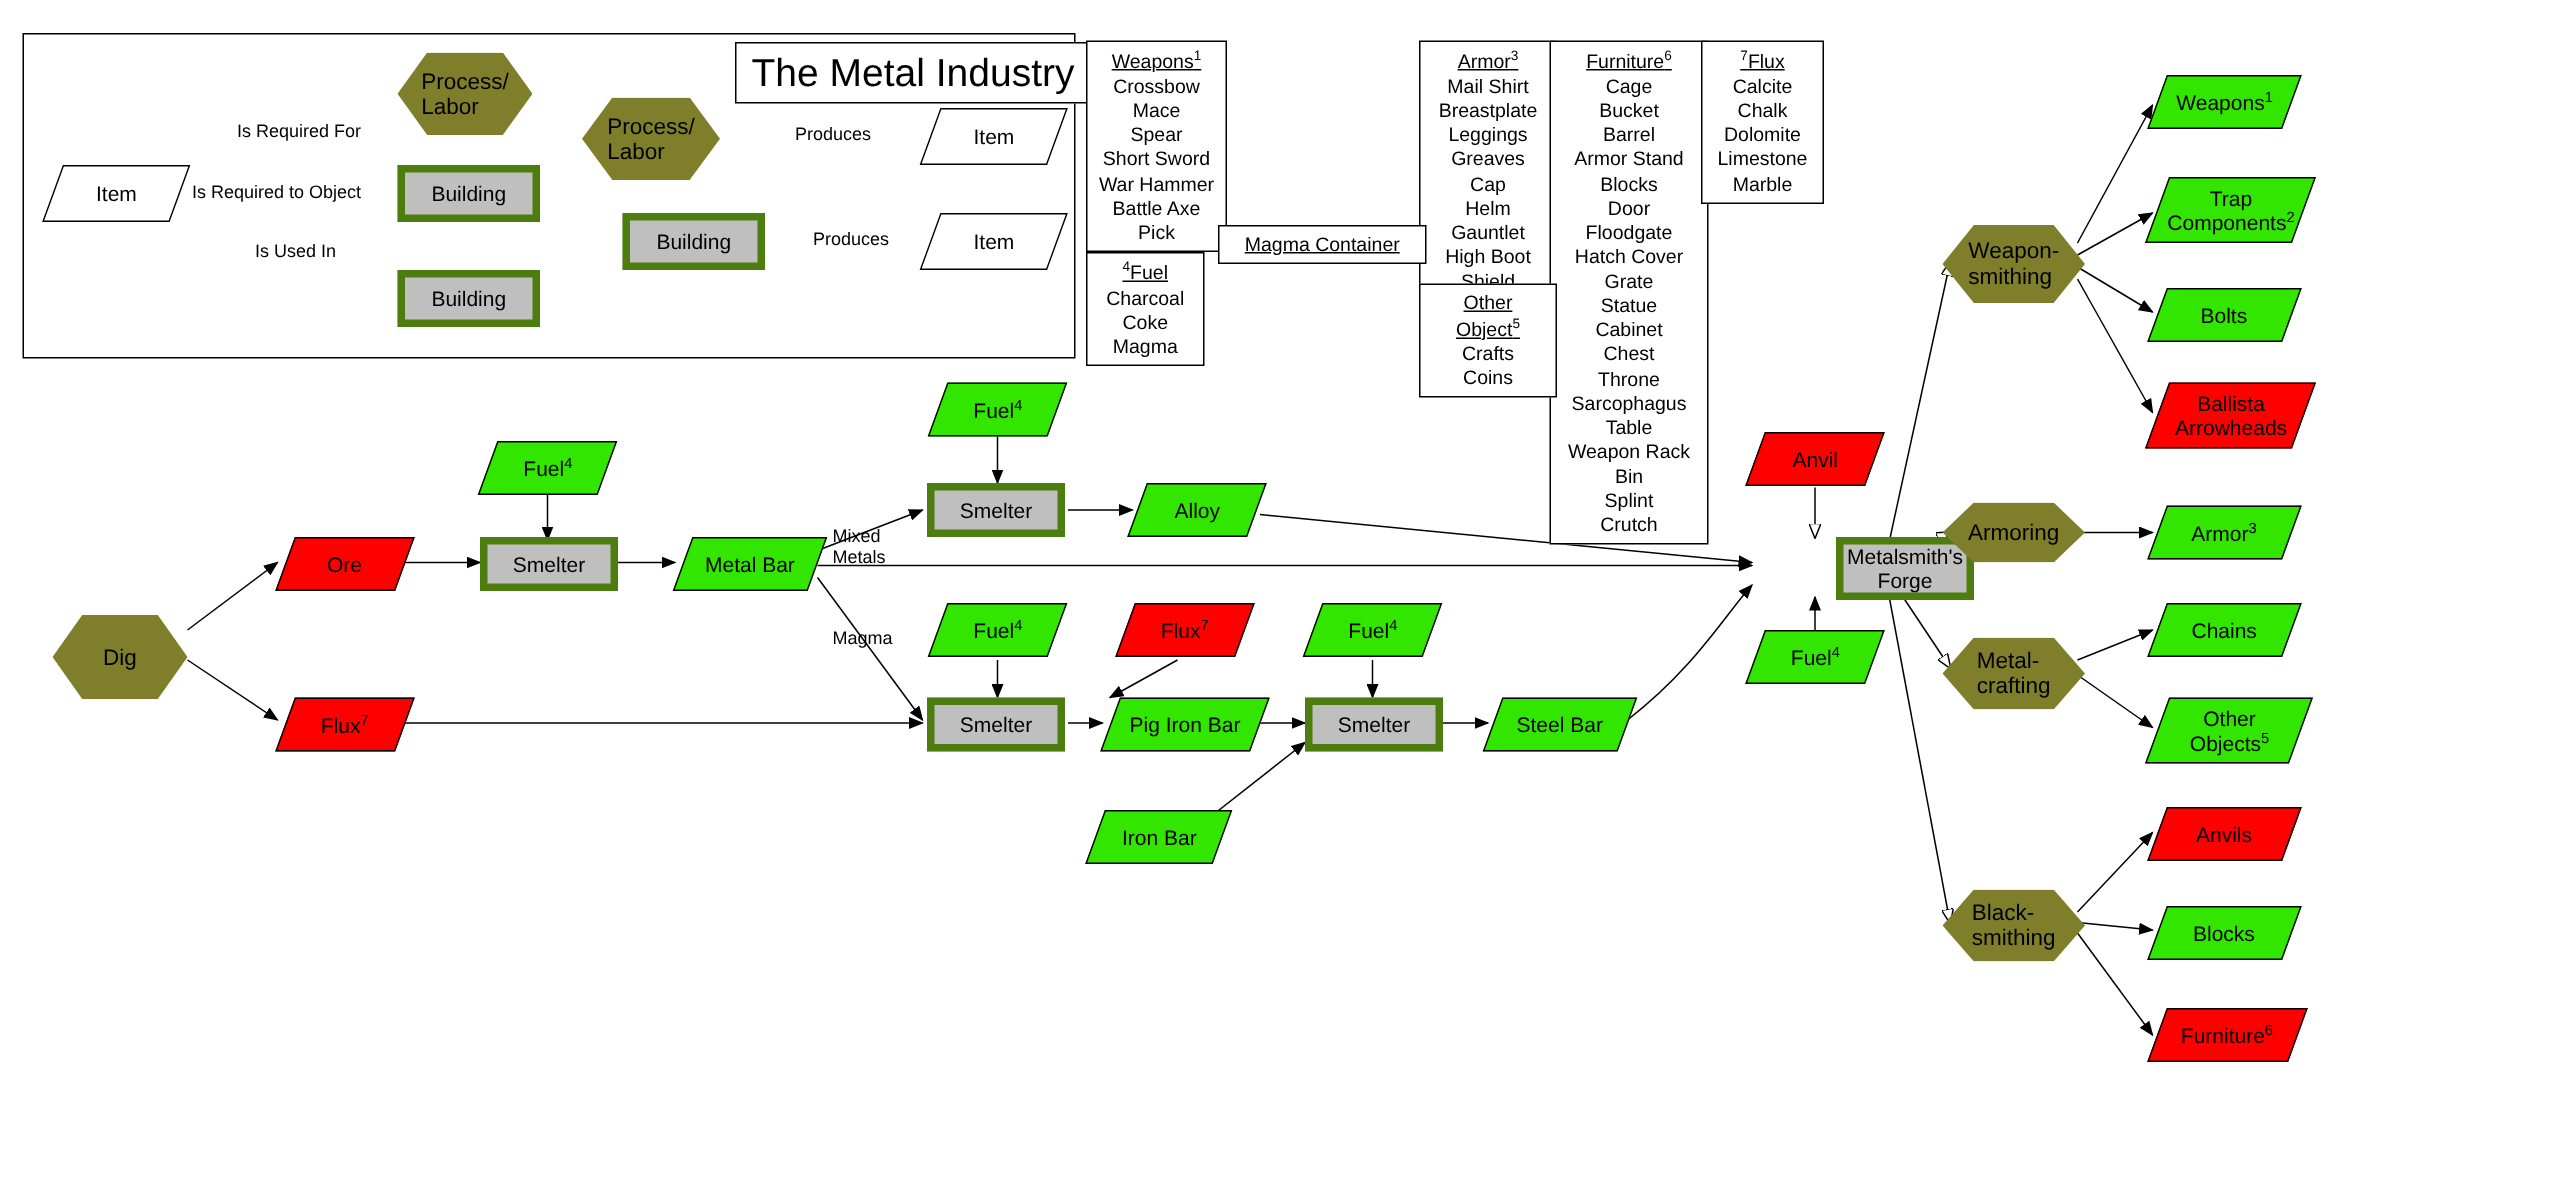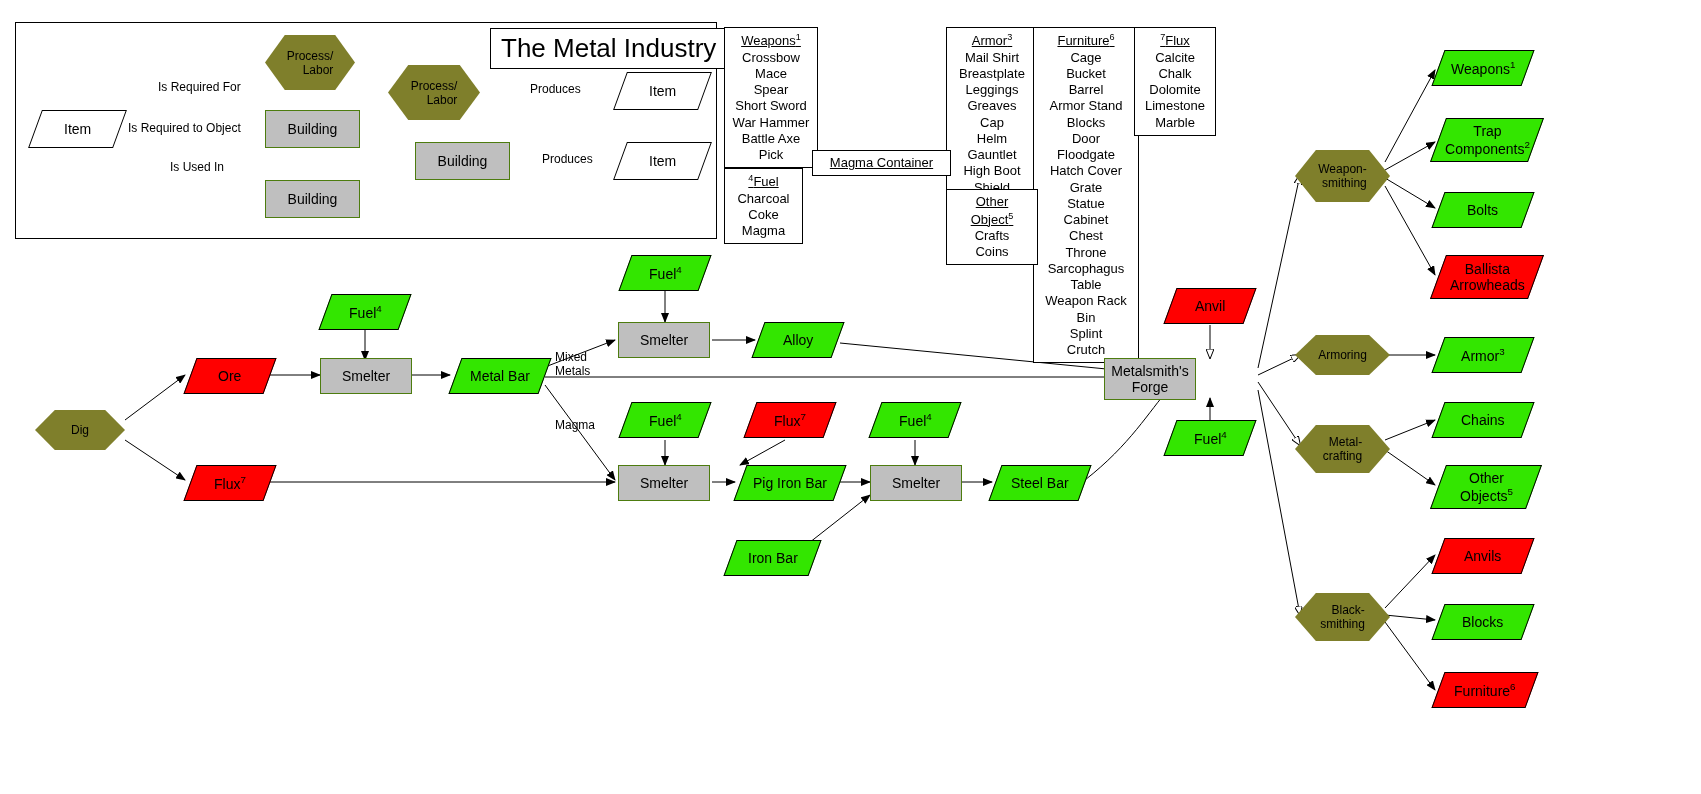--- a/index.html
+++ b/index.html
@@ -1,21 +1,21 @@
 <!DOCTYPE html>
 <html><head>
 <meta charset="utf-8">
 <style>
   html,body{margin:0;padding:0;font-family:Arial,Helvetica,sans-serif;background:#fff}
   .canvas{position:relative;width:1701px;height:794px;background:#fff}
   .legend-box{position:absolute;border:1px solid #000;background:#fff}
   .para{position:absolute;transform:skewX(-20deg);border:1px solid #000;display:flex;align-items:center;justify-content:center;font-size:14px;text-align:center;padding:0 4px;box-sizing:border-box}
   .para >span{transform:skewX(20deg);display:block}
-  .rect{position:absolute;border:1px solid #4d7c0f;display:flex;align-items:center;justify-content:center;font-size:14px;text-align:center;padding:0 20px;box-sizing:border-box}
-  .hex{position:absolute;display:flex;align-items:center;justify-content:center;font-size:12px;text-align:right;clip-path:polygon(22% 0,78% 0,100% 50%,78% 100%,22% 100%,0 50%);padding:0 6px;box-sizing:border-box}
+  .rect{position:absolute;border:5px solid #4d7c0f;display:flex;align-items:center;justify-content:center;font-size:14px;text-align:center;padding:0 20px;box-sizing:border-box}
+  .hex{position:absolute;display:flex;align-items:center;justify-content:center;font-size:15px;text-align:left;clip-path:polygon(22% 0,78% 0,100% 50%,78% 100%,22% 100%,0 50%);padding:0 6px;box-sizing:border-box}
   .c-white{background:#fff}
   .c-grey{background:#bfbfbf}
   .c-olive{background:#7f7f2b;color:#000}
   .c-green{background:#33e600}
   .c-red{background:#ff0000;color:#000}
   .title{position:absolute;font-size:26px;border:1px solid #000;background:#fff;padding:4px 10px}
   .info{position:absolute;border:1px solid #000;background:#fff;font-size:13px;text-align:center;padding:4px 6px;line-height:1.25}
   .info .u{text-decoration:underline}
   .lbl{position:absolute;font-size:12px;background:transparent;white-space:nowrap}
   sup{font-size:0.7em}
@@ -117,21 +117,21 @@
   <div class="lbl" style="left:542px;top:152px">Produces</div>
 
   <div class="info" style="left:724px;top:27px;width:80px"><span class="u"><span>Weapons</span><sup>1</sup></span><br><span id="ib-weapons">Crossbow<br>Mace<br>Spear<br>Short Sword<br>War Hammer<br>Battle Axe<br>Pick</span></div>
   <div class="info" style="left:946px;top:27px;width:78px"><span class="u"><span>Armor</span><sup>3</sup></span><br><span id="ib-armor">Mail Shirt<br>Breastplate<br>Leggings<br>Greaves<br>Cap<br>Helm<br>Gauntlet<br>High Boot<br>Shield<br>Buckler</span></div>
   <div class="info" style="left:1033px;top:27px;width:92px"><span class="u"><span>Furniture</span><sup>6</sup></span><br><span id="ib-furniture">Cage<br>Bucket<br>Barrel<br>Armor Stand<br>Blocks<br>Door<br>Floodgate<br>Hatch Cover<br>Grate<br>Statue<br>Cabinet<br>Chest<br>Throne<br>Sarcophagus<br>Table<br>Weapon Rack<br>Bin<br>Splint<br>Crutch</span></div>
   <div class="info" style="left:1134px;top:27px;width:68px"><span class="u"><sup>7</sup><span>Flux</span></span><br><span id="ib-flux">Calcite<br>Chalk<br>Dolomite<br>Limestone<br>Marble</span></div>
   <div class="info" style="left:724px;top:168px;width:65px"><span class="u"><sup>4</sup><span>Fuel</span></span><br><span id="ib-fuel">Charcoal<br>Coke<br>Magma</span></div>
   <div class="info" style="left:812px;top:150px;width:125px"><span class="u">Magma Container</span><br></div>
   <div class="info" style="left:946px;top:189px;width:78px"><span class="u"><span>Other Object</span><sup>5</sup></span><br><span id="ib-other">Crafts<br>Coins</span></div>
 
-  <div class="hex c-olive" style="left:35px;top:410px;width:90px;height:40px">Dig</div>
+  <div class="hex c-olive" style="left:35px;top:410px;width:90px;height:56px">Dig</div>
   <div class="para c-red" style="left:190px;top:358px;width:80px;height:36px">
       <span>Ore</span>
     </div>
   <div class="para c-red" style="left:190px;top:465px;width:80px;height:36px">
       <span><span>Flux</span><sup>7</sup></span>
     </div>
   <div class="para c-green" style="left:325px;top:294px;width:80px;height:36px">
       <span><span>Fuel</span><sup>4</sup></span>
     </div>
   <div class="rect c-grey" style="left:320px;top:358px;width:92px;height:36px">Smelter</div>
@@ -168,21 +168,21 @@
   <div class="para c-green" style="left:995px;top:465px;width:90px;height:36px">
       <span>Steel Bar</span>
     </div>
   <div class="para c-green" style="left:730px;top:540px;width:85px;height:36px">
       <span>Iron Bar</span>
     </div>
 
   <div class="para c-red" style="left:1170px;top:288px;width:80px;height:36px">
       <span>Anvil</span>
     </div>
-  <div class="rect c-grey" style="left:1104px;top:358px;width:92px;height:42px;white-space:pre-line">Metalsmith's
+  <div class="rect c-grey" style="left:1224px;top:358px;width:92px;height:42px;white-space:pre-line">Metalsmith's
 Forge</div>
   <div class="para c-green" style="left:1170px;top:420px;width:80px;height:36px">
       <span><span>Fuel</span><sup>4</sup></span>
     </div>
 
   <div class="hex c-olive" style="left:1295px;top:150px;width:95px;height:52px;white-space:pre-line">Weapon-
 smithing</div>
   <div class="hex c-olive" style="left:1295px;top:335px;width:95px;height:40px">Armoring</div>
   <div class="hex c-olive" style="left:1295px;top:425px;width:95px;height:48px;white-space:pre-line">Metal-
 crafting</div>

